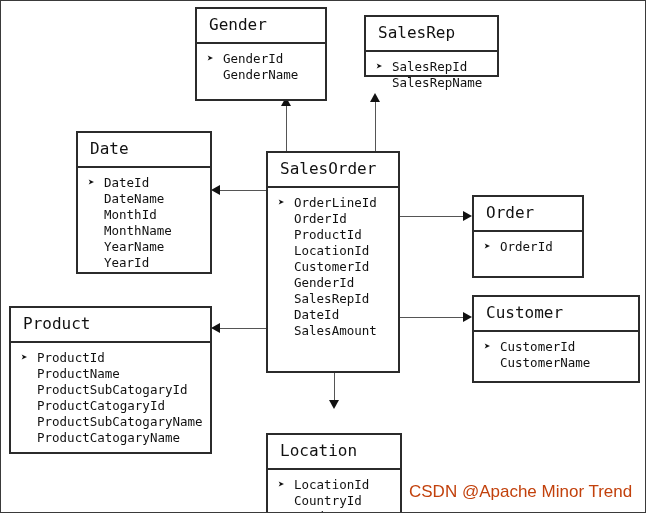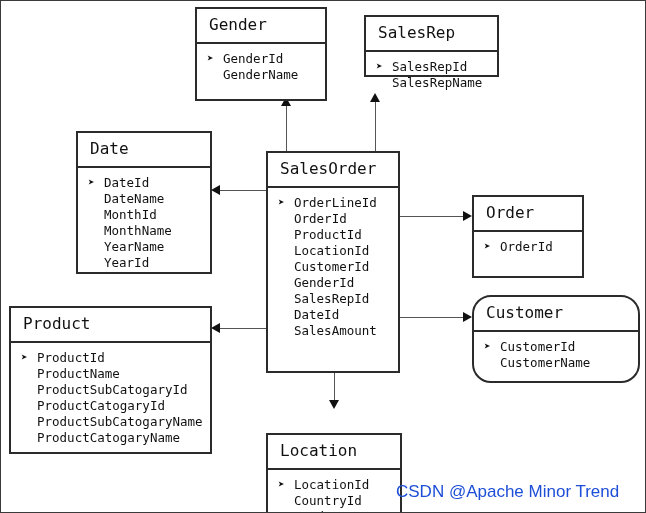--- a/index.html
+++ b/index.html
@@ -86,25 +86,25 @@
     border-bottom: 9px solid #111111;
   }
   .arrow.down {
     border-left: 5px solid transparent;
     border-right: 5px solid transparent;
     border-top: 9px solid #111111;
   }
   
   #watermark {
     position: absolute;
-    left: 395px;
+    left: 408px;
     top: 481px;
     font-family: "Liberation Sans", sans-serif;
     font-size: 17px;
-    color: #1d4ed8;
+    color: #c2410c;
     white-space: nowrap;
     z-index: 8;
   }
 </style>
 </head>
 <body>
 
 <div id="canvas">
 
   <div class="conn v" style="left:285px; top:104px; height:46px;"></div>
@@ -216,21 +216,21 @@
   <div class="entity" style="left:471px; top:171px; width:112px; height:83px;margin-top:23px;">
     <div class="entity-title">Order</div>
     <div class="entity-fields">
       <div class="field pk">
         <span class="key-icon">➤</span>
         <span>OrderId</span>
       </div>
     </div>
   </div>
 
-  <div class="entity" style="left:471px; top:294px; width:168px; height:88px;border-radius:19px;">
+  <div class="entity" style="left:471px; top:294px; width:168px; height:88px;">
     <div class="entity-title">Customer</div>
     <div class="entity-fields">
       <div class="field pk">
         <span class="key-icon">➤</span>
         <span>CustomerId</span>
       </div>
       <div class="field">
         <span>CustomerName</span>
       </div>
     </div>

